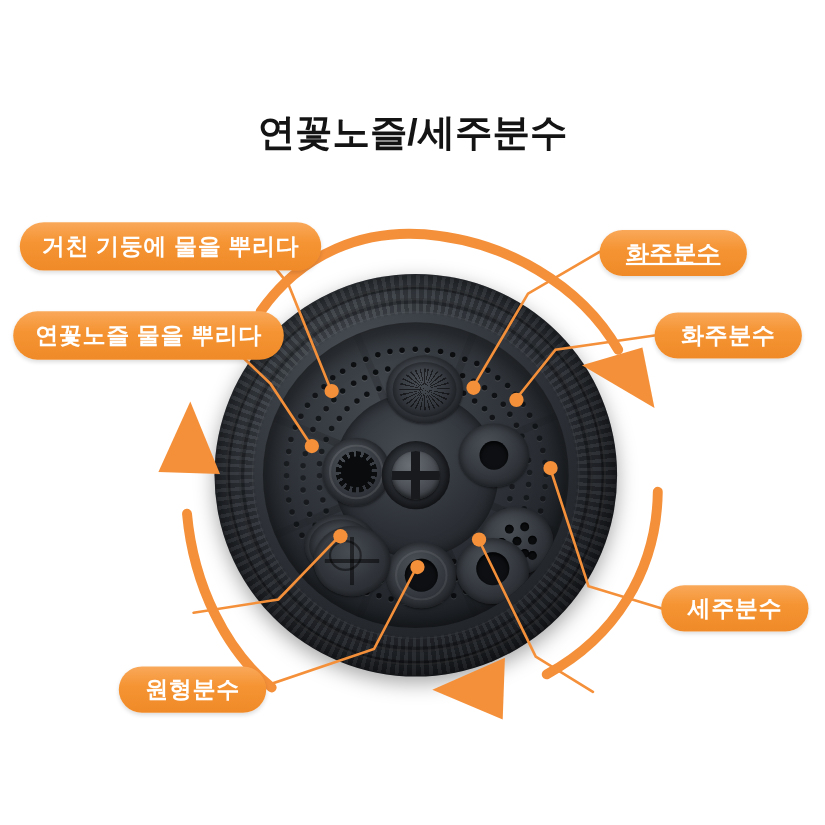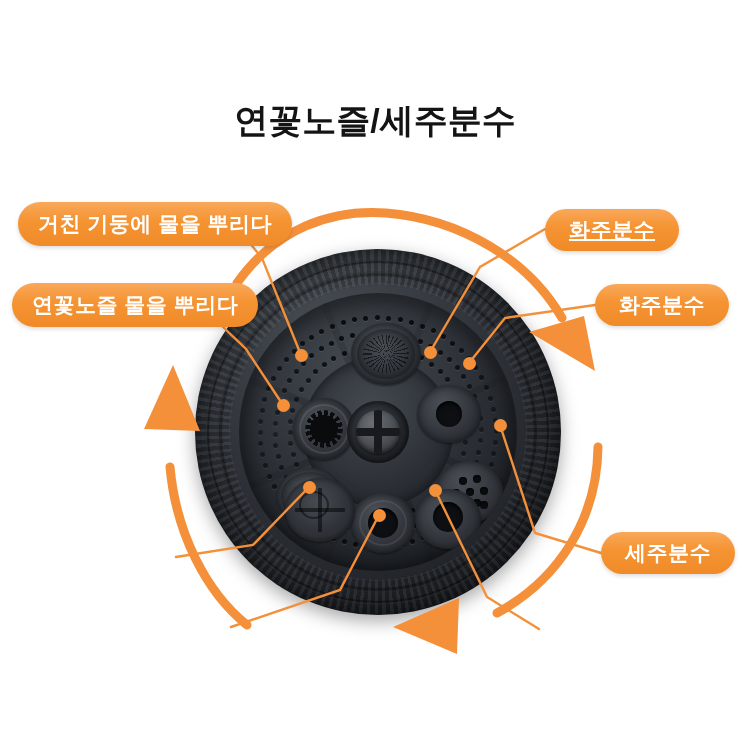--- a/index.html
+++ b/index.html
@@ -472,19 +472,22 @@
 
   <div class="pill short" style="left:545px;top:209px;text-decoration:underline;">
     <span>화주분수</span>
   </div>
 
   <div class="pill short" style="left:595px;top:284px;">
     <span>화주분수</span>
   </div>
 
 
+  <div class="pill short" style="left:108px;top:606px;">
+    <span>원형분수</span>
+  </div>
 
   <div class="pill short" style="left:601px;top:532px;">
     <span>세주분수</span>
   </div>
 
 
 </div>
 
 </body></html>

